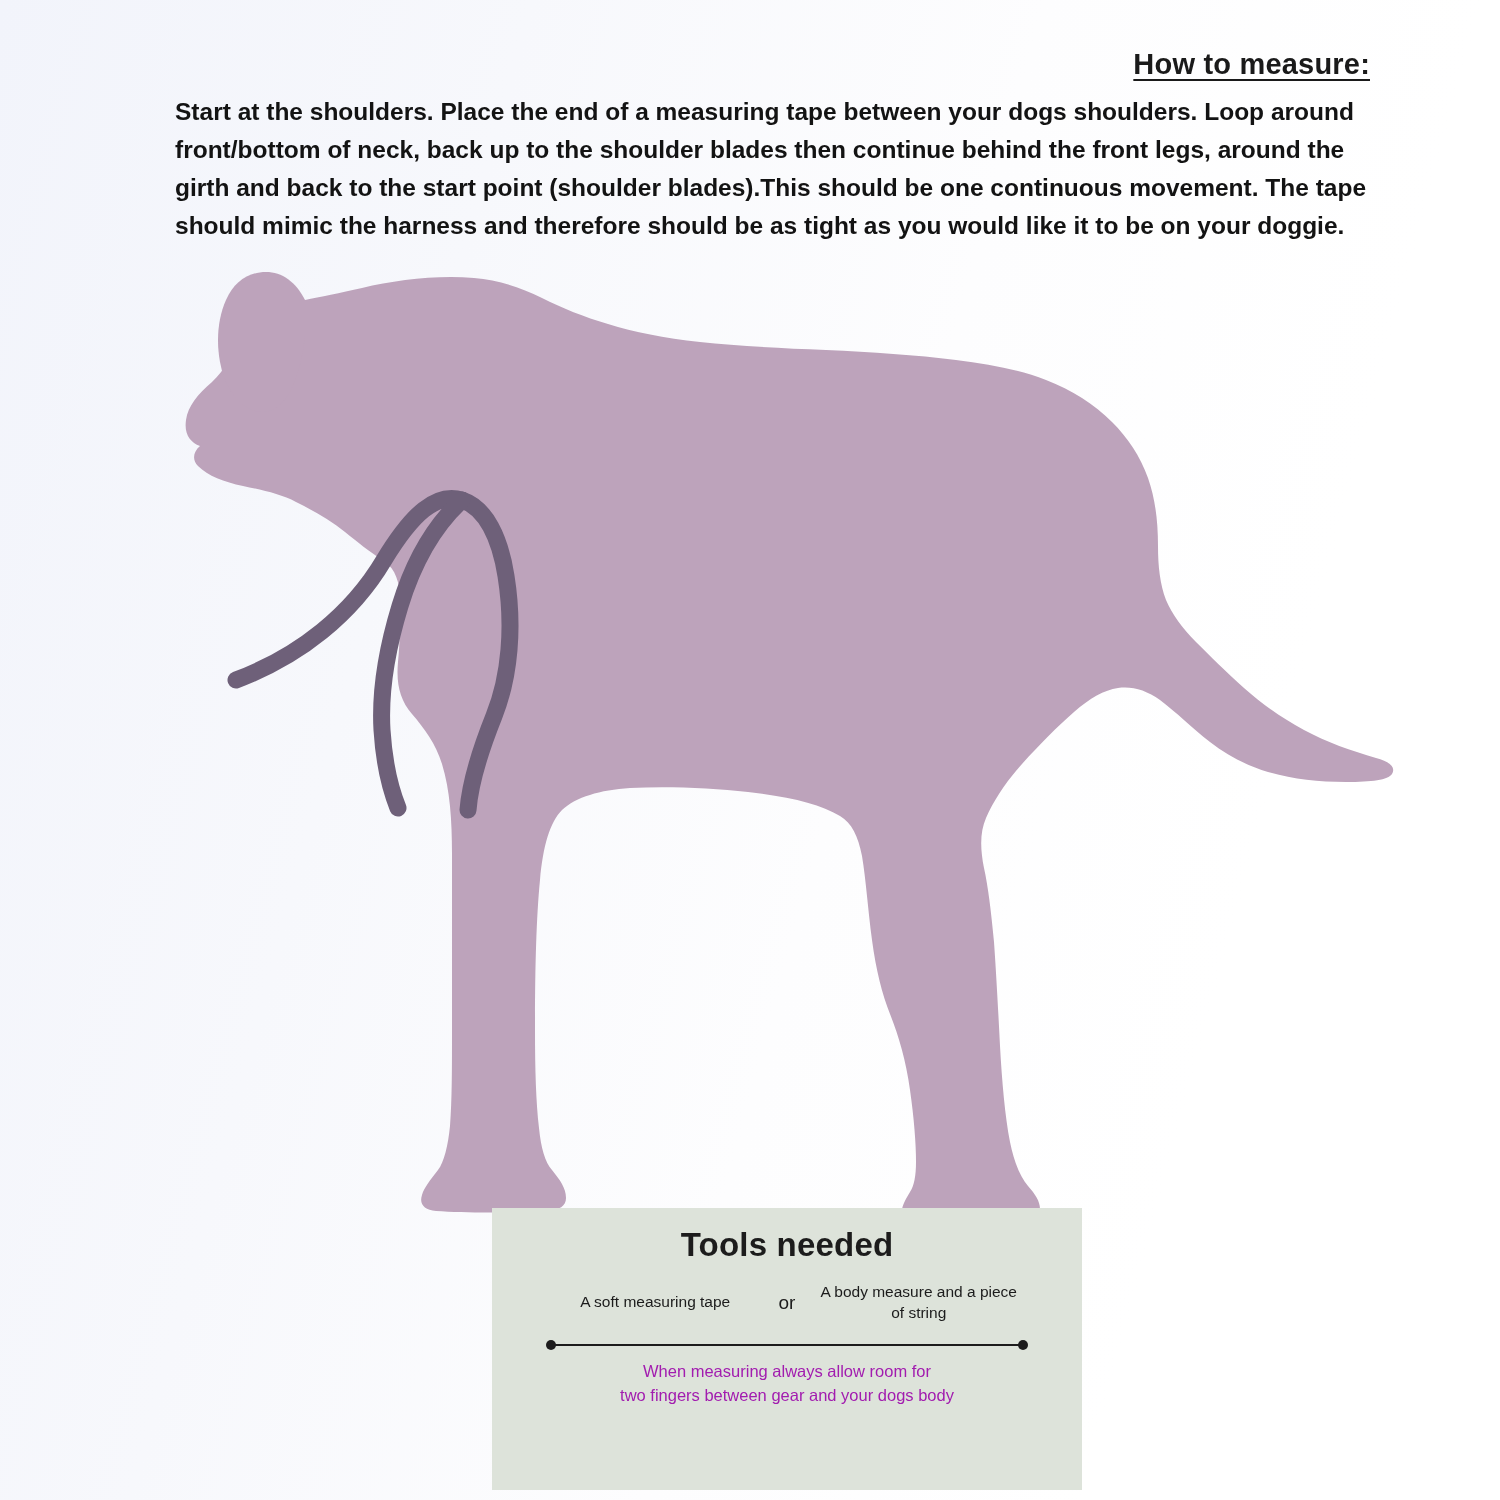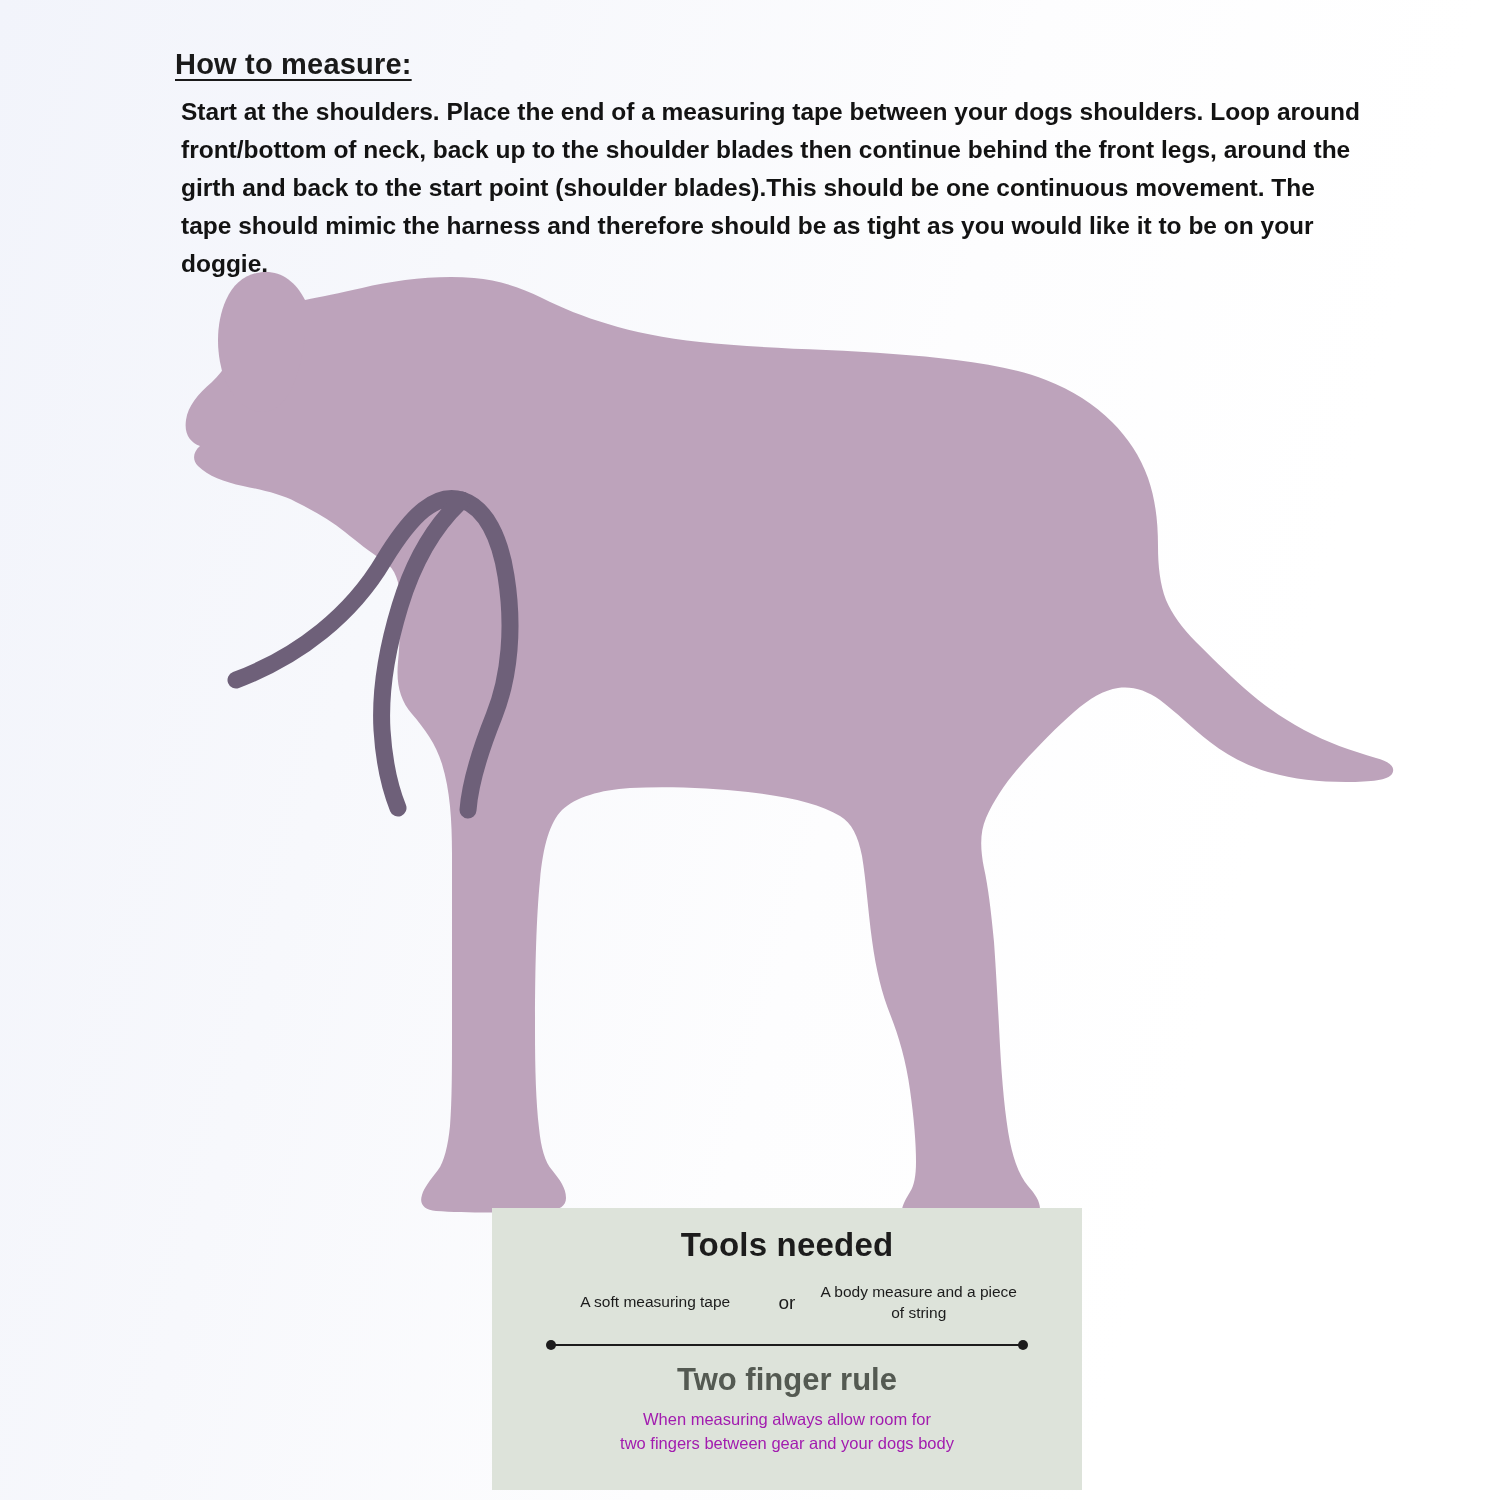--- a/index.html
+++ b/index.html
@@ -22,35 +22,35 @@
   }
 
   
   .instructions {
     position: absolute;
     left: 175px;
     top: 48px;
     width: 1195px;
   }
   .howto-title {
-    text-align: left;
+    text-align: right;
     font-size: 29px;
     font-weight: bold;
     color: #1a1a1a;
     text-decoration: underline;
     text-underline-offset: 5px;
     margin: 0 0 12px 0;
     letter-spacing: 0.2px;
   }
   .howto-body {
     font-size: 24.5px;
     font-weight: bold;
     line-height: 1.55;
     color: #131313;
-    margin: 6px;
+    margin: 0;
     text-align: left;
   }
 
   
   .dog-wrap {
     position: absolute;
     left: 0;
     top: 270px;
     width: 1500px;
     height: 950px;
@@ -256,20 +256,19 @@
       <div class="tool-or">or</div>
       <div class="tool-item">A body measure and a piece of string</div>
     </div>
     <div class="divider-wrap">
       <div class="divider">
         <div class="dot left"></div>
         <div class="line"></div>
         <div class="dot right"></div>
       </div>
     </div>
-    <div class="twofinger-title">Two finger rule</div>
     <p class="twofinger-body">
       <span>When measuring always allow room for</span><br>
       <span>two fingers between gear and your dogs body</span>
     </p>
   </div>
 
 </div>
 
 </body></html>

